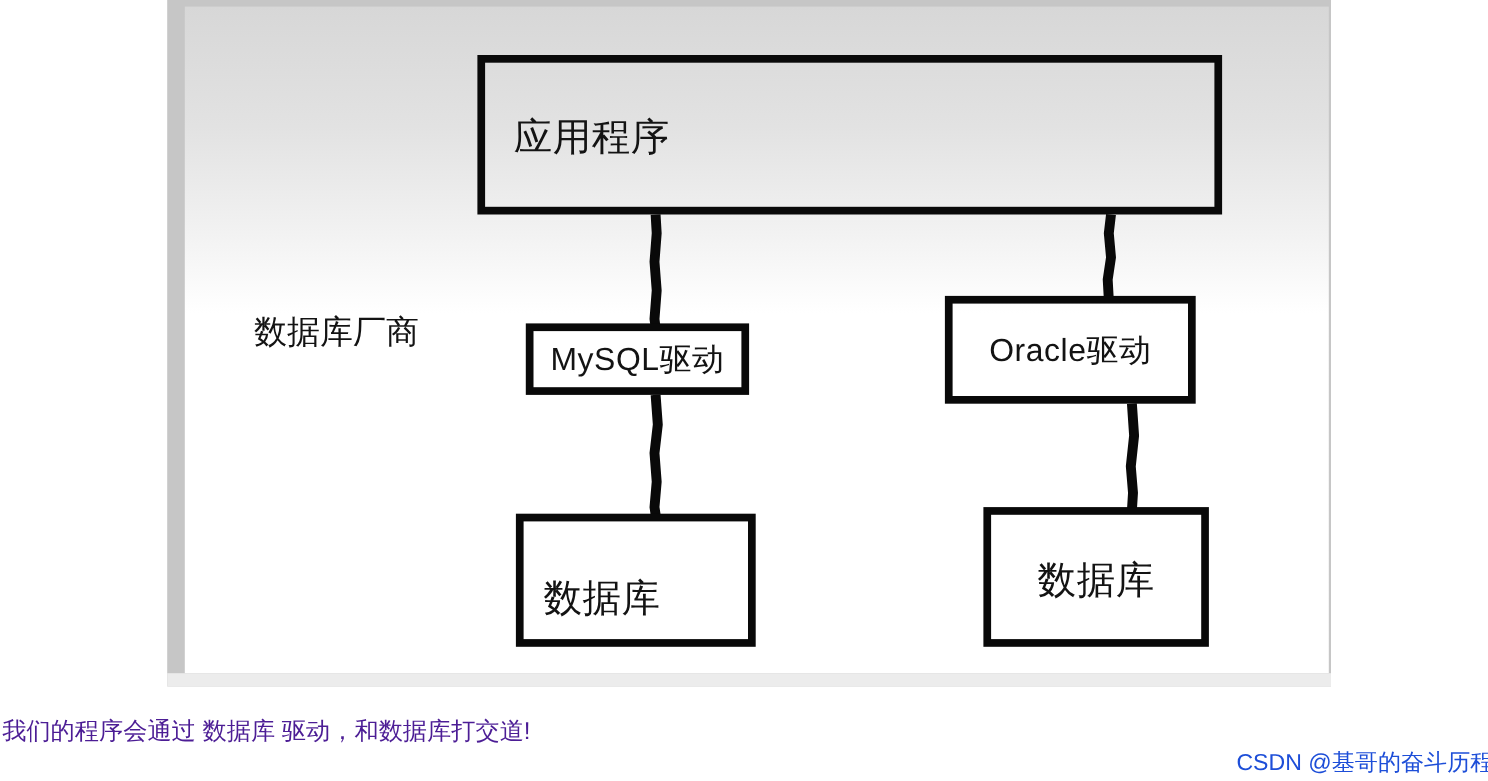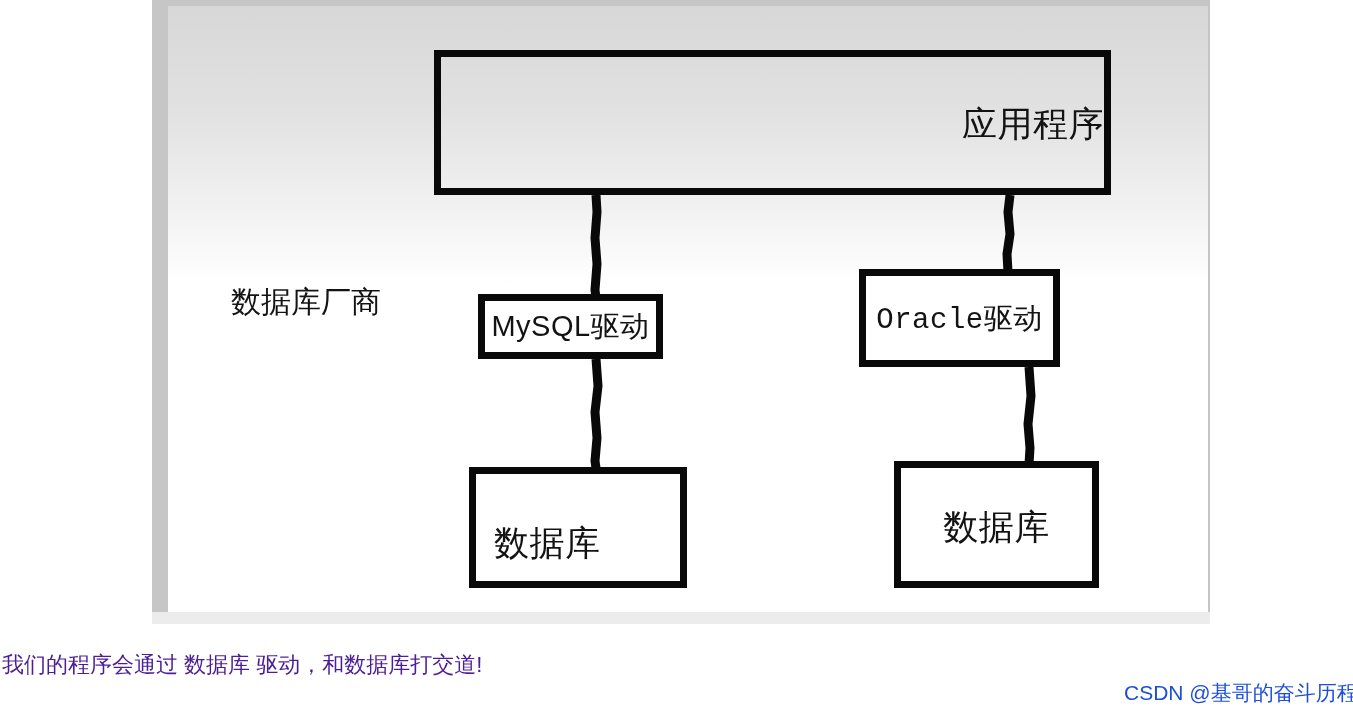--- a/index.html
+++ b/index.html
@@ -60,42 +60,41 @@
     white-space: nowrap;
     color: #131313;
     font-weight: 400;
     letter-spacing: 0.5px;
   }
 
   
   #box-app {
     left: 266px; top: 44px; width: 677px; height: 145px;
     align-items: center;
-    justify-content: flex-end;
+    justify-content: flex-start;
   }
   #box-app .dgm-label {
     font-size: 35px;
     margin-left: 26px;
     margin-top: 4px;
   }
 
   
   #box-mysql {
-    left: 310px; top: 288px; width: 185px; height: 65px;
+    left: 310px; top: 288px; width: 203px; height: 65px;
     align-items: center;
     justify-content: center;
   }
   #box-mysql .dgm-label { font-size: 29px; margin-top: 1px; }
 
   
   #box-oracle {
-    left: 691px; top: 263px; width: 201px; height: 98px;
+    left: 691px; top: 263px; width: 228px; height: 98px;
     align-items: center;
     justify-content: center;
-    font-family: Liberation Mono, monospace;
   }
   #box-oracle .dgm-label { font-size: 29px; margin-top: 1px; }
 
   
   #box-db-left {
     left: 301px; top: 461px; width: 218px; height: 121px;
     align-items: flex-end;
     justify-content: flex-start;
   }
   #box-db-left .dgm-label {

